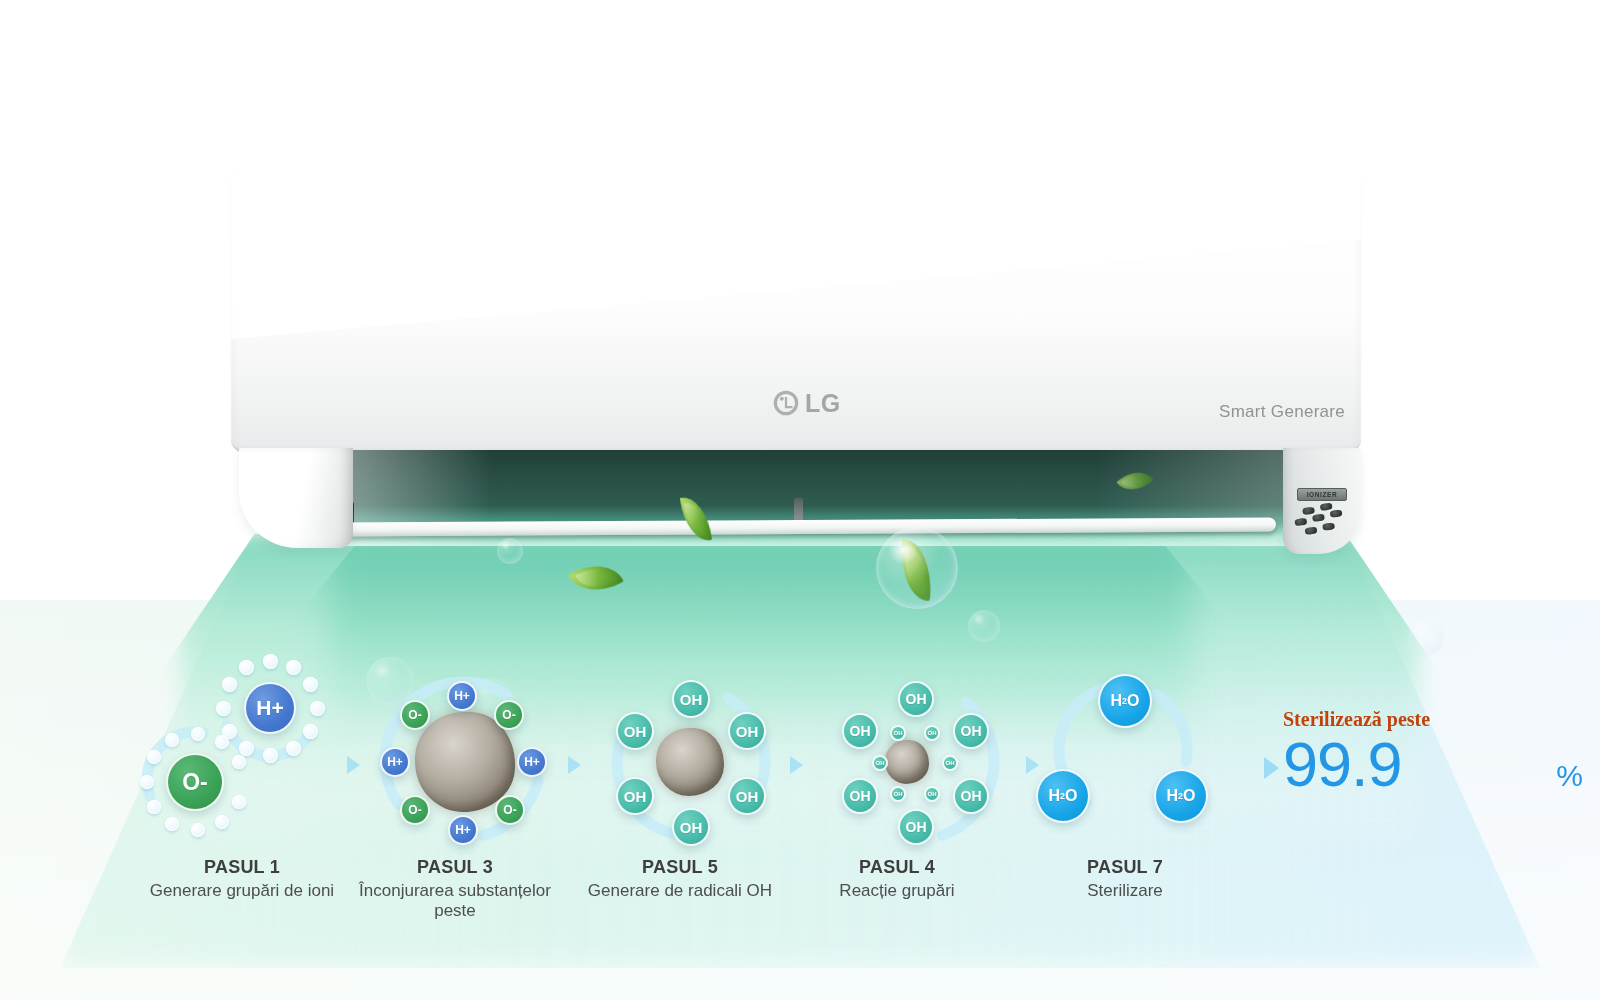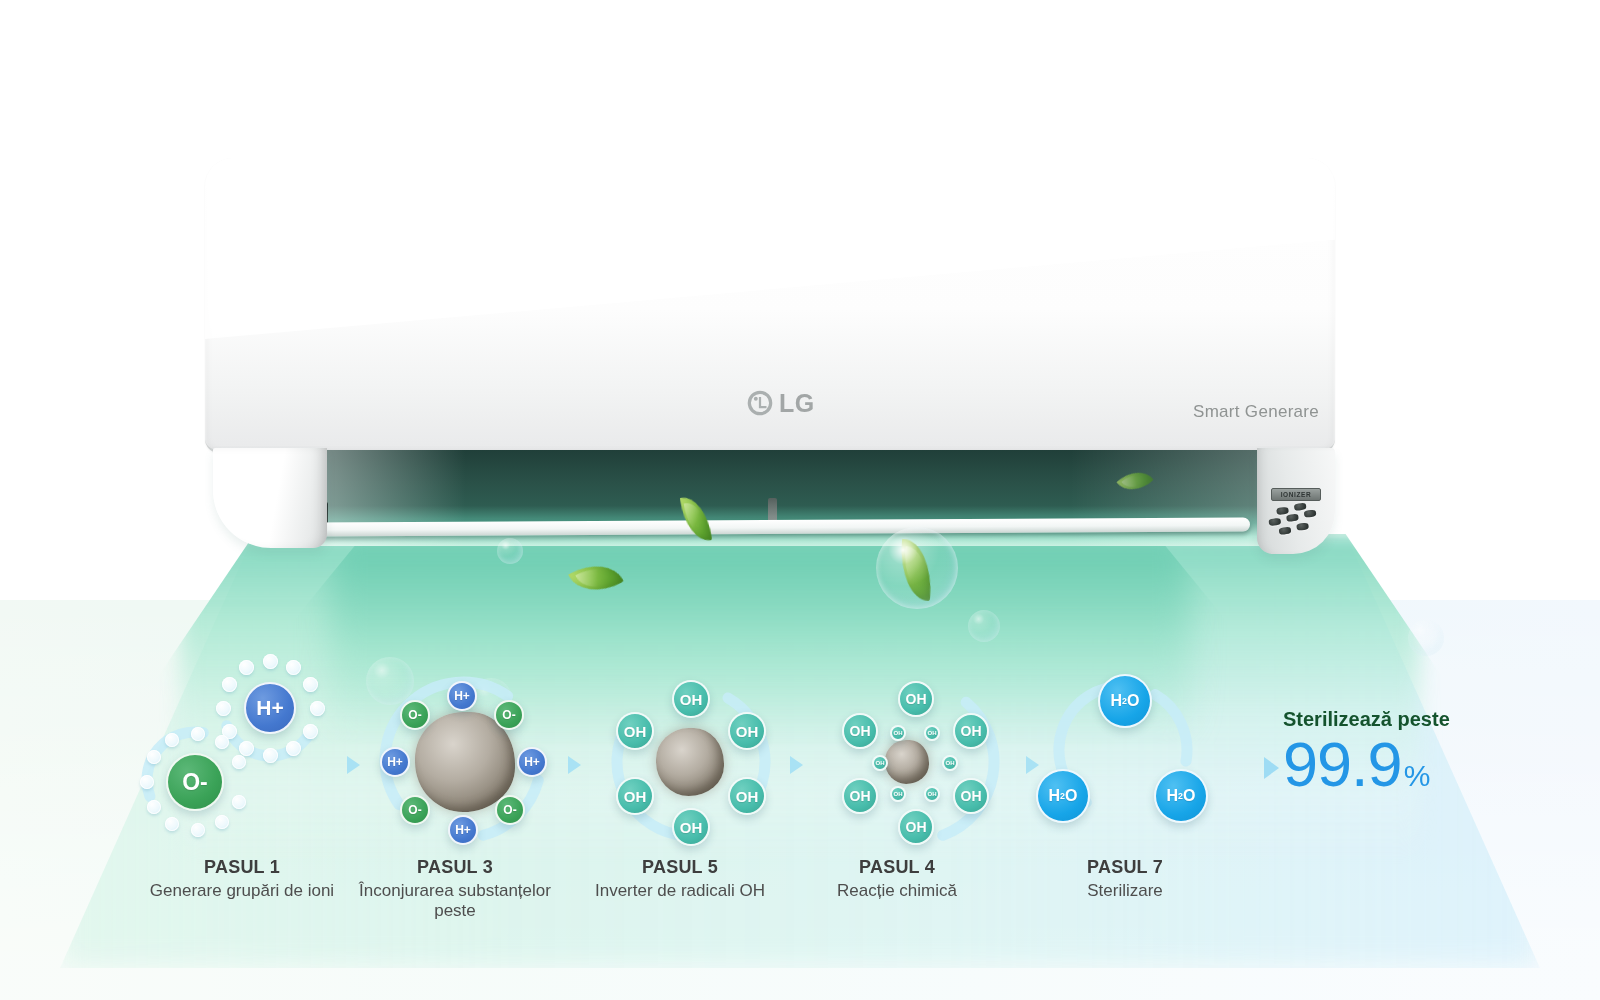--- a/index.html
+++ b/index.html
@@ -16,21 +16,21 @@
     background:linear-gradient(90deg,rgba(208,243,229,.55),rgba(186,236,222,.4) 30%,rgba(182,234,228,.35) 60%,rgba(198,234,250,.5));
     clip-path:polygon(13% 0,87% 0,100% 100%,0 100%);filter:blur(14px);}
   .air-cone{position:absolute;left:180px;top:534px;width:1240px;height:330px;z-index:3;
     background:linear-gradient(180deg,rgba(124,212,187,.95) 0%,rgba(165,231,207,.75) 28%,rgba(205,242,228,.5) 55%,rgba(236,250,245,.25) 78%,rgba(255,255,255,0) 100%);
     clip-path:polygon(6% 0,94% 0,112% 100%,-12% 100%);filter:blur(10px);}
   .air-core{position:absolute;left:330px;top:534px;width:860px;height:210px;z-index:3;
     background:linear-gradient(180deg,rgba(101,201,173,.9),rgba(150,226,200,.5) 60%,rgba(255,255,255,0));
     clip-path:polygon(4% 0,96% 0,116% 100%,-16% 100%);filter:blur(16px);}
 
   
-  .ac-unit{position:absolute;left:205px;top:158px;width:1130px;height:400px;z-index:5;}
+  .ac-unit{position:absolute;left:231px;top:158px;width:1130px;height:400px;z-index:5;}
   .ac-body{position:absolute;left:0;top:0;width:1130px;height:292px;border-radius:28px 28px 14px 14px;
     background:linear-gradient(180deg,#ffffff 0%,#fdfdfd 52%,#f2f3f3 80%,#e9eaeb 100%);
     border-bottom:3px solid #cfd2d2;
     box-shadow:0 1px 2px rgba(0,0,0,.05), inset 0 2px 3px rgba(255,255,255,.9), inset -3px 0 6px rgba(0,0,0,.03), inset 3px 0 6px rgba(0,0,0,.03);}
   .ac-body::before{content:"";position:absolute;inset:0;border-radius:inherit;
     background:#fff;clip-path:polygon(0 62%,100% 28%,100% 0,0 0);opacity:.85;}
   .lg-logo{position:absolute;left:542px;top:232px;display:flex;align-items:center;gap:6px;}
   .lg-logo-mark{width:26px;height:26px;display:block;opacity:.8;}
   .lg-logo-text{font-size:25px;font-weight:bold;color:#a2a6a6;letter-spacing:.5px;line-height:26px;}
   .smart-inverter{position:absolute;left:988px;top:244px;font-size:17px;color:#8f9392;letter-spacing:.3px;}
@@ -98,22 +98,22 @@
       radial-gradient(rgba(255,255,255,.35) 1px,transparent 1.6px);
     background-size:100% 100%,7px 7px;
     box-shadow:0 0 12px rgba(150,145,133,.55),inset -5px -5px 9px rgba(70,64,54,.45);}
   .step-arrow{position:absolute;width:0;height:0;z-index:10;
     border-top:9px solid transparent;border-bottom:9px solid transparent;border-left:13px solid #a9e2f4;}
 
   
   .result{position:absolute;left:1283px;top:708px;width:300px;z-index:10;color:#2496e6;}
   .result-arrow{position:absolute;left:-19px;top:49px;width:0;height:0;
     border-top:11px solid transparent;border-bottom:11px solid transparent;border-left:15px solid #9edcf4;}
-  .result-intro{margin:0;font-size:20px;font-weight:600;color:#14532d;}
-  .result-value-row{display:flex;align-items:baseline;margin-top:2px;}
+  .result-intro{margin:0;font-size:20px;font-weight:600;color:#c2410c;font-family:Liberation Serif, serif;}
+  .result-value-row{display:flex;align-items:baseline;margin-top:2px;justify-content:space-between;}
   .result-value{font-size:63px;font-weight:300;letter-spacing:-1px;line-height:1;}
   .result-pct{font-size:30px;font-weight:400;margin-left:2px;}
   .result-caption{margin:2px 0 0;font-size:20px;font-weight:500;color:#2b9de8;}
 </style>
 </head>
 <body>
 
 <div class="canvas">
 
   <div class="bg-lower"></div>
@@ -230,21 +230,21 @@
           </svg>
           <div class="dust" style="left: 86px; top: 78px; width: 68px; height: 68px;"></div>
           <div class="ion k-oh" style="left: 102px; top: 30px; width: 38px; height: 38px; font-size: 15px;">OH</div>
           <div class="ion k-oh" style="left: 46px; top: 62px; width: 38px; height: 38px; font-size: 15px;">OH</div>
           <div class="ion k-oh" style="left: 158px; top: 62px; width: 38px; height: 38px; font-size: 15px;">OH</div>
           <div class="ion k-oh" style="left: 46px; top: 127px; width: 38px; height: 38px; font-size: 15px;">OH</div>
           <div class="ion k-oh" style="left: 158px; top: 127px; width: 38px; height: 38px; font-size: 15px;">OH</div>
           <div class="ion k-oh" style="left: 102px; top: 158px; width: 38px; height: 38px; font-size: 15px;">OH</div>
         </div>
       <h3 class="step-title">PASUL 5</h3>
-      <p class="step-sub">Inverter de radicali OH</p>
+      <p class="step-sub">Generare de radicali OH</p>
     </article>
     <article class="step" style="left:787px;">
       <div class="ion-field">
           <svg width="220" height="195">
             <path d="M155.7 185.3 A78 78 0 0 0 179.1 52.2" stroke="#c7ecf8" stroke-width="11" fill="none" stroke-linecap="round" opacity="0.85"></path>
           </svg>
           <div class="dust" style="left: 98px; top: 90px; width: 44px; height: 44px;"></div>
           <div class="ion k-oh" style="left: 111px; top: 31px; width: 36px; height: 36px; font-size: 14px;">OH</div>
           <div class="ion k-oh" style="left: 55px; top: 63px; width: 36px; height: 36px; font-size: 14px;">OH</div>
           <div class="ion k-oh" style="left: 166px; top: 63px; width: 36px; height: 36px; font-size: 14px;">OH</div>
@@ -252,21 +252,21 @@
           <div class="ion k-oh" style="left: 166px; top: 128px; width: 36px; height: 36px; font-size: 14px;">OH</div>
           <div class="ion k-oh" style="left: 111px; top: 159px; width: 36px; height: 36px; font-size: 14px;">OH</div>
           <div class="ion k-oh-small" style="left: 103px; top: 75px; width: 16px; height: 16px; font-size: 6px;">OH</div>
           <div class="ion k-oh-small" style="left: 137px; top: 75px; width: 16px; height: 16px; font-size: 6px;">OH</div>
           <div class="ion k-oh-small" style="left: 85px; top: 105px; width: 16px; height: 16px; font-size: 6px;">OH</div>
           <div class="ion k-oh-small" style="left: 155px; top: 105px; width: 16px; height: 16px; font-size: 6px;">OH</div>
           <div class="ion k-oh-small" style="left: 103px; top: 136px; width: 16px; height: 16px; font-size: 6px;">OH</div>
           <div class="ion k-oh-small" style="left: 137px; top: 136px; width: 16px; height: 16px; font-size: 6px;">OH</div>
         </div>
       <h3 class="step-title">PASUL 4</h3>
-      <p class="step-sub">Reacție chimică</p>
+      <p class="step-sub">Reacție grupări</p>
     </article>
     <article class="step" style="left:1015px;">
       <div class="ion-field">
           <svg width="220" height="195">
             <path d="M113.6 36.2 A64 64 0 0 0 71.3 152.4" stroke="#c7ecf8" stroke-width="11" fill="none" stroke-linecap="round" opacity="0.85"></path>
             <path d="M171.0 111.1 A64 64 0 0 0 140.0 44.6" stroke="#c7ecf8" stroke-width="11" fill="none" stroke-linecap="round" opacity="0.85"></path>
           </svg>
           <div class="ion k-h2o" style="left: 83px; top: 24px; width: 54px; height: 54px; font-size: 16px;">H<sub>2</sub>O</div>
           <div class="ion k-h2o" style="left: 21px; top: 119px; width: 54px; height: 54px; font-size: 16px;">H<sub>2</sub>O</div>
           <div class="ion k-h2o" style="left: 139px; top: 119px; width: 54px; height: 54px; font-size: 16px;">H<sub>2</sub>O</div>

